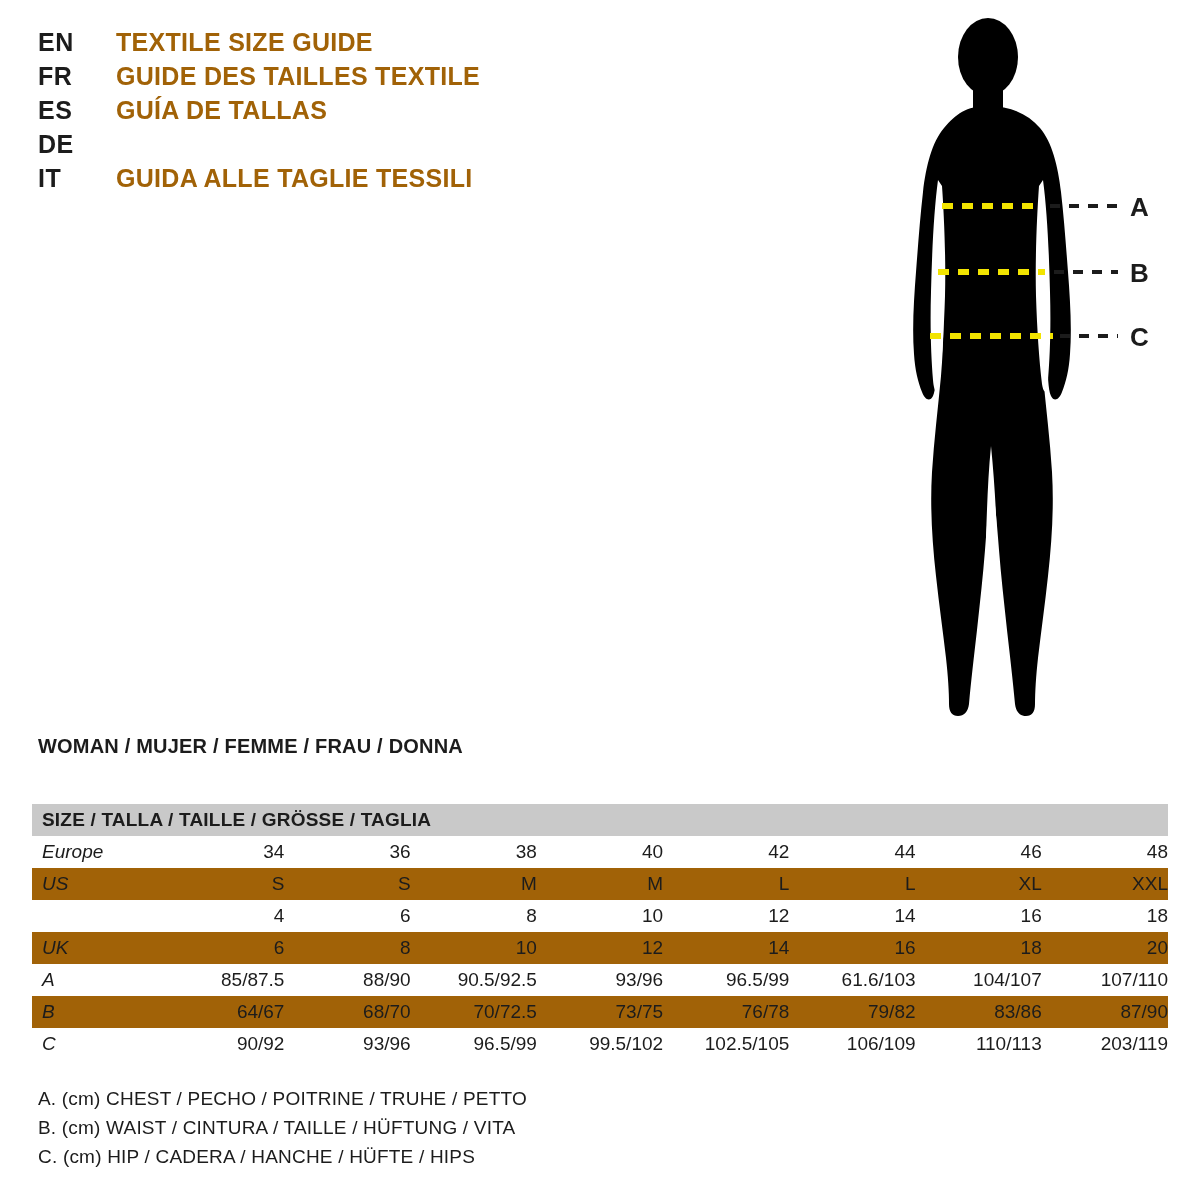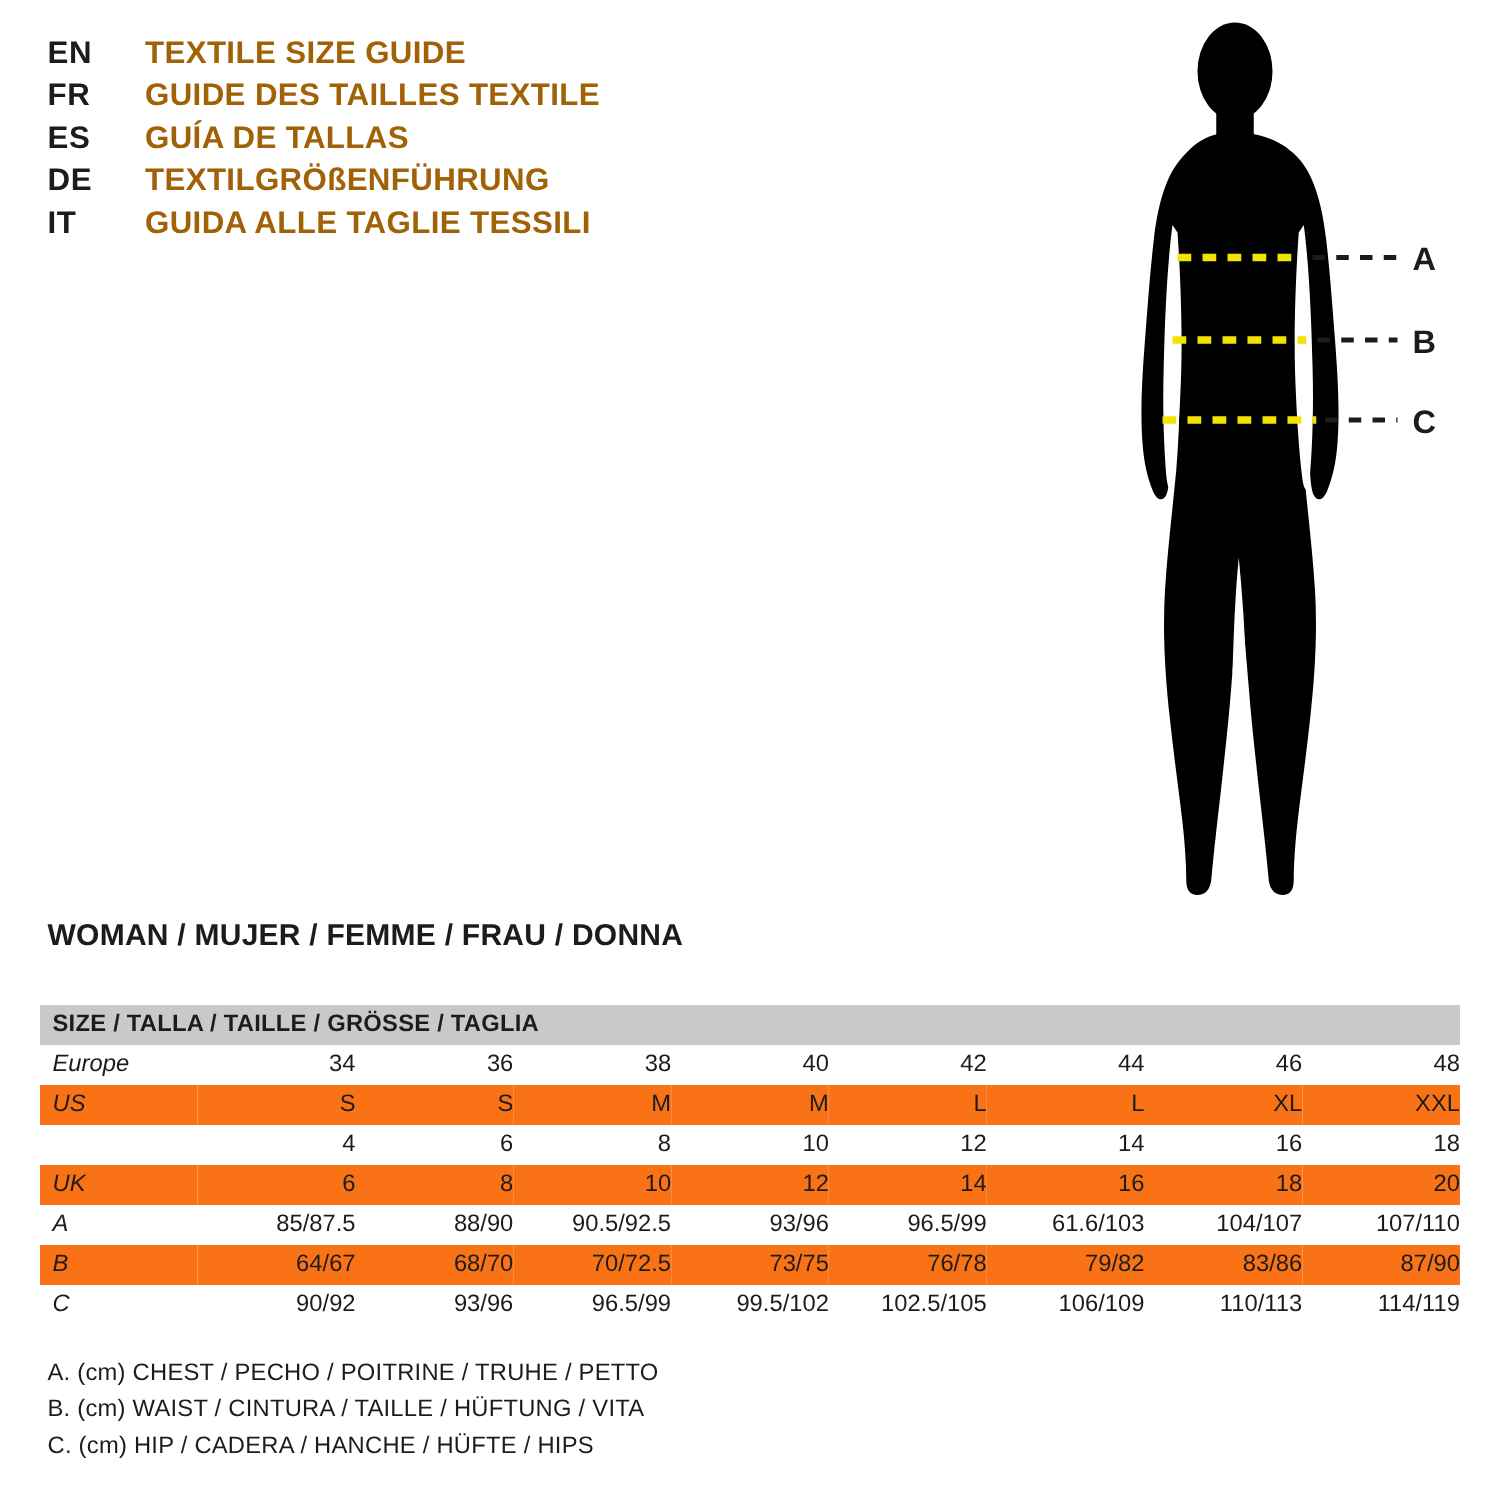--- a/index.html
+++ b/index.html
@@ -61,21 +61,21 @@
     font-size: 26px;
     font-weight: bold;
     color: #1c1c1c;
   }
 
   
   .section-label {
     position: absolute;
     left: 38px;
     top: 735px;
-    font-size: 24px;
+    font-size: 20px;
     font-weight: bold;
     letter-spacing: 0.2px;
     color: #1c1c1c;
     white-space: nowrap;
   }
 
   
   .size-table {
     position: absolute;
     left: 32px;
@@ -94,21 +94,21 @@
   }
   .size-table .head-row th {
     background: #c9c9c9;
     text-align: left;
     padding-left: 10px;
     font-weight: bold;
     font-size: 19px;
     letter-spacing: 0.2px;
   }
   .size-table tbody tr.odd { background: #ffffff; }
-  .size-table tbody tr.even { background: #f97316; }
+  .size-table tbody tr.even { background: #a16207; }
   .size-table td.rowlabel {
     text-align: left;
     padding-left: 10px;
     width: 176px;
     font-style: italic;
   }
   .size-table td.val {
     text-align: right;
   }
 
@@ -139,21 +139,20 @@
   <div class="title-row">
     <span class="title-lang">FR</span>
     <span class="title-text">GUIDE DES TAILLES TEXTILE</span>
   </div>
   <div class="title-row">
     <span class="title-lang">ES</span>
     <span class="title-text">GUÍA DE TALLAS</span>
   </div>
   <div class="title-row">
     <span class="title-lang">DE</span>
-    <span class="title-text">TEXTILGRÖßENFÜHRUNG</span>
   </div>
   <div class="title-row">
     <span class="title-lang">IT</span>
     <span class="title-text">GUIDA ALLE TAGLIE TESSILI</span>
   </div>
 </div>
 
 <div class="figure-wrap">
   <svg class="figure-svg" width="330" height="730" viewBox="0 0 330 730">
 
@@ -328,21 +327,21 @@
     </tr>
     <tr class="odd">
       <td class="rowlabel">C</td>
       <td class="val">90/92</td>
       <td class="val">93/96</td>
       <td class="val">96.5/99</td>
       <td class="val">99.5/102</td>
       <td class="val">102.5/105</td>
       <td class="val">106/109</td>
       <td class="val">110/113</td>
-      <td class="val">114/119</td>
+      <td class="val">203/119</td>
     </tr>
   </tbody>
 </table>
 
 <div class="footnotes">
   <div class="footnote">A. (cm) CHEST / PECHO / POITRINE / TRUHE / PETTO</div>
   <div class="footnote">B. (cm) WAIST / CINTURA / TAILLE / HÜFTUNG / VITA</div>
   <div class="footnote">C. (cm) HIP / CADERA / HANCHE / HÜFTE / HIPS</div>
 </div>
 

